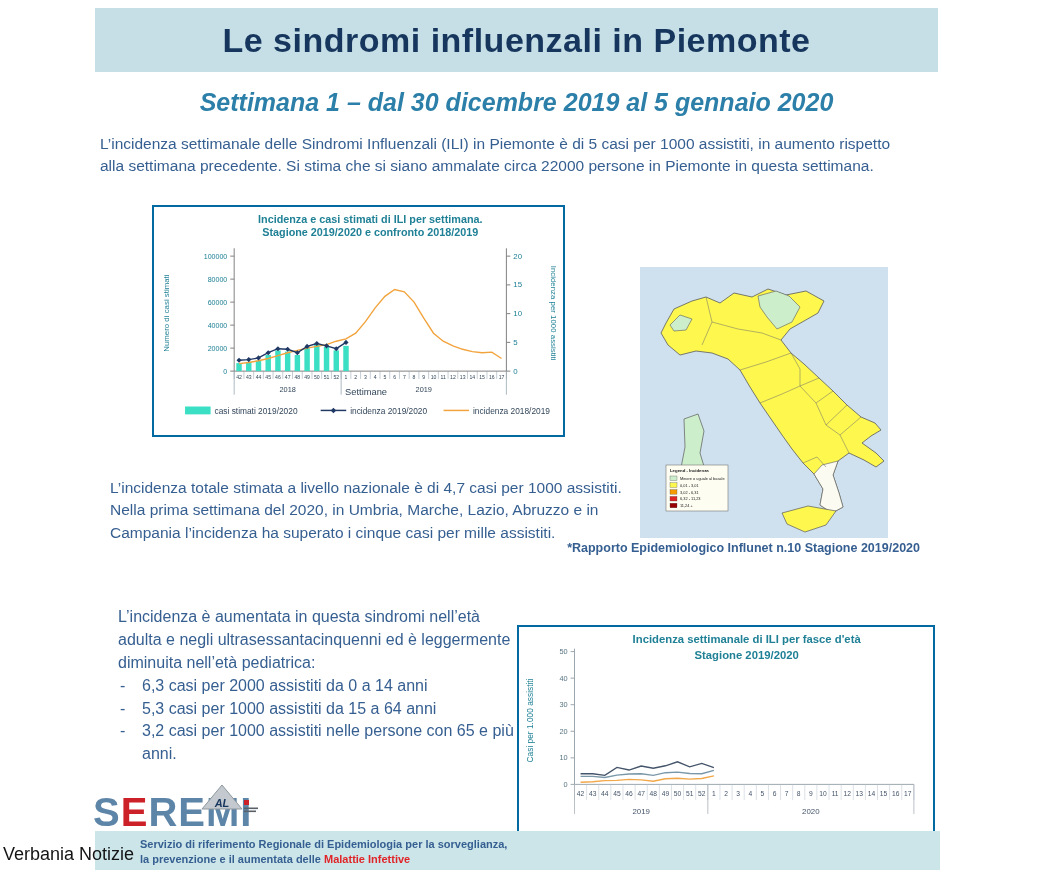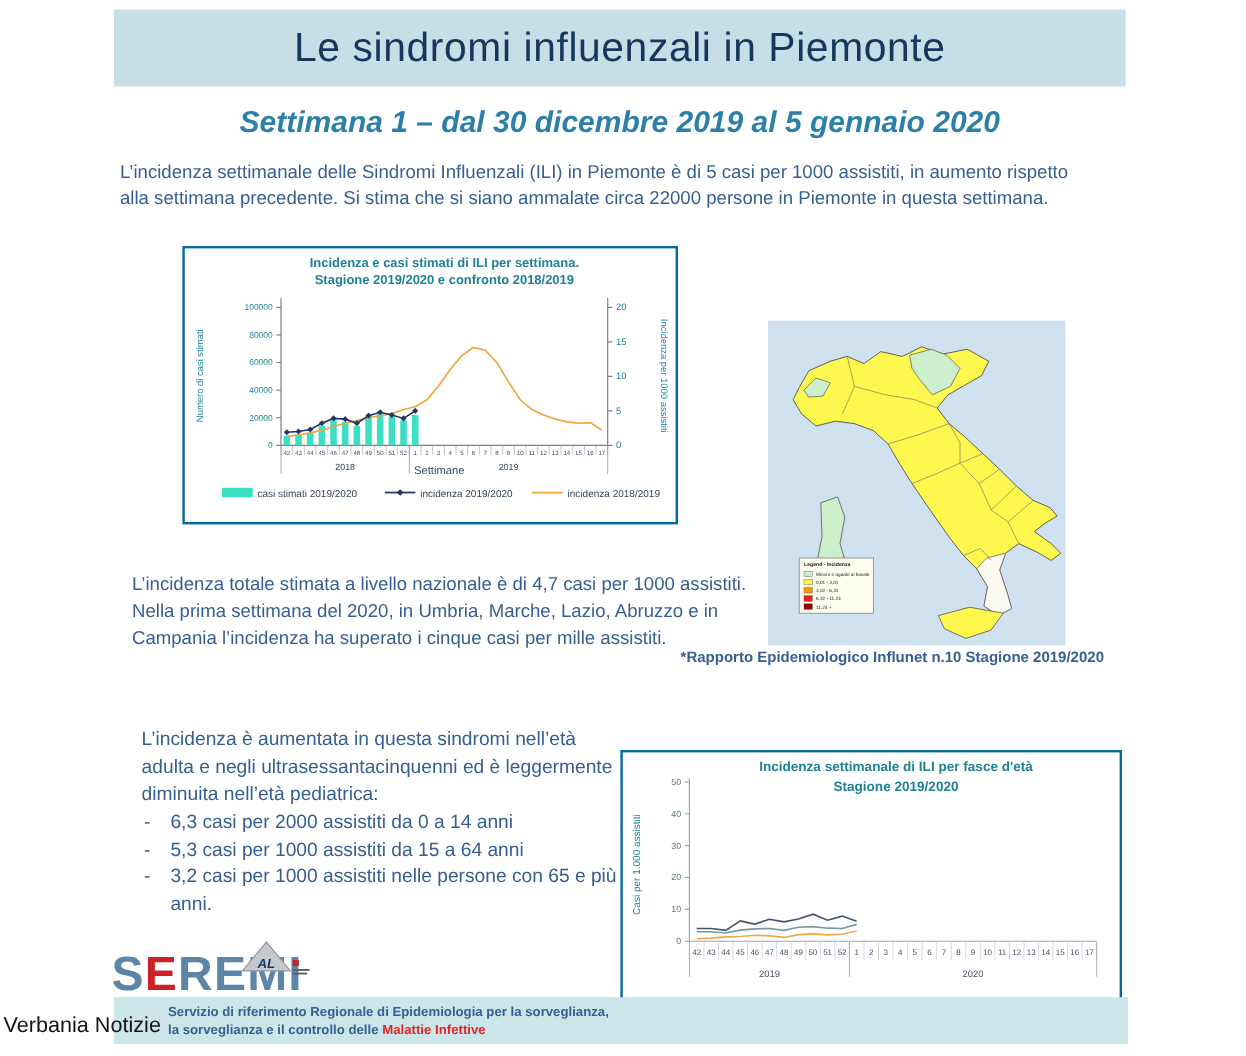--- a/index.html
+++ b/index.html
@@ -1,21 +1,21 @@
 <!DOCTYPE html>
 <html><head>
 <meta charset="utf-8">
 <style>
   html,body{margin:0;padding:0;}
   body{width:1038px;height:880px;position:relative;background:#ffffff;
        font-family:"Liberation Sans",sans-serif;overflow:hidden;}
   .slide{position:absolute;inset:0;}
   .banner{position:absolute;left:95px;top:8px;width:843px;height:64px;background:#c6dfe7;
           display:flex;align-items:center;justify-content:center;}
-  .banner h1{margin:0;font-size:34px;font-weight:normal;color:#17365d;letter-spacing:.5px;}
+  .banner h1{margin:0;font-size:34px;font-weight:bold;color:#17365d;letter-spacing:.5px;}
   .subtitle{position:absolute;left:95px;top:88px;width:843px;text-align:center;
             font-size:25px;font-weight:bold;font-style:italic;color:#2b7fa8;}
   .intro{position:absolute;left:100px;top:133px;width:818px;margin:0;
          font-size:15.5px;line-height:1.45;color:#365f91;}
   .chartbox{position:absolute;border:2px solid #0369a1;background:#fff;box-sizing:border-box;}
   .chart1{left:152px;top:205px;width:413px;height:232px;}
   .chart2{left:517px;top:577px;width:418px;height:245px;margin-top:48px;}
   .chartbox svg,.mapbox svg,.al-logo svg{display:block;width:100%;height:100%;}
   svg{font-family:"Liberation Sans",sans-serif;}
   .mapbox{position:absolute;left:640px;top:267px;width:248px;height:271px;}
@@ -339,17 +339,17 @@
         <text x="22" y="24" font-size="11" font-weight="bold" font-style="italic" fill="#17365d" text-anchor="middle">AL</text>
         <rect x="44" y="17" width="5" height="5" fill="#cc2128"></rect>
         <rect x="44" y="24.5" width="14" height="1.6" fill="#5a6068"></rect>
         <rect x="44" y="27.5" width="12" height="1.6" fill="#5a6068"></rect>
       </svg>
     </div>
   </div>
 
   <div class="band">
     <div><span>Servizio di riferimento </span><b>Regionale</b><span> di Epidemiologia per la sorveglianza,</span></div>
-    <div><span>la sorveglianza e il controllo delle </span><b class="red">Malattie Infettive</b></div>
+    <div><span>la prevenzione e il aumentata delle </span><b class="red">Malattie Infettive</b></div>
   </div>
 
   <div class="watermark">Verbania Notizie</div>
 </div>
 
 </body></html>

